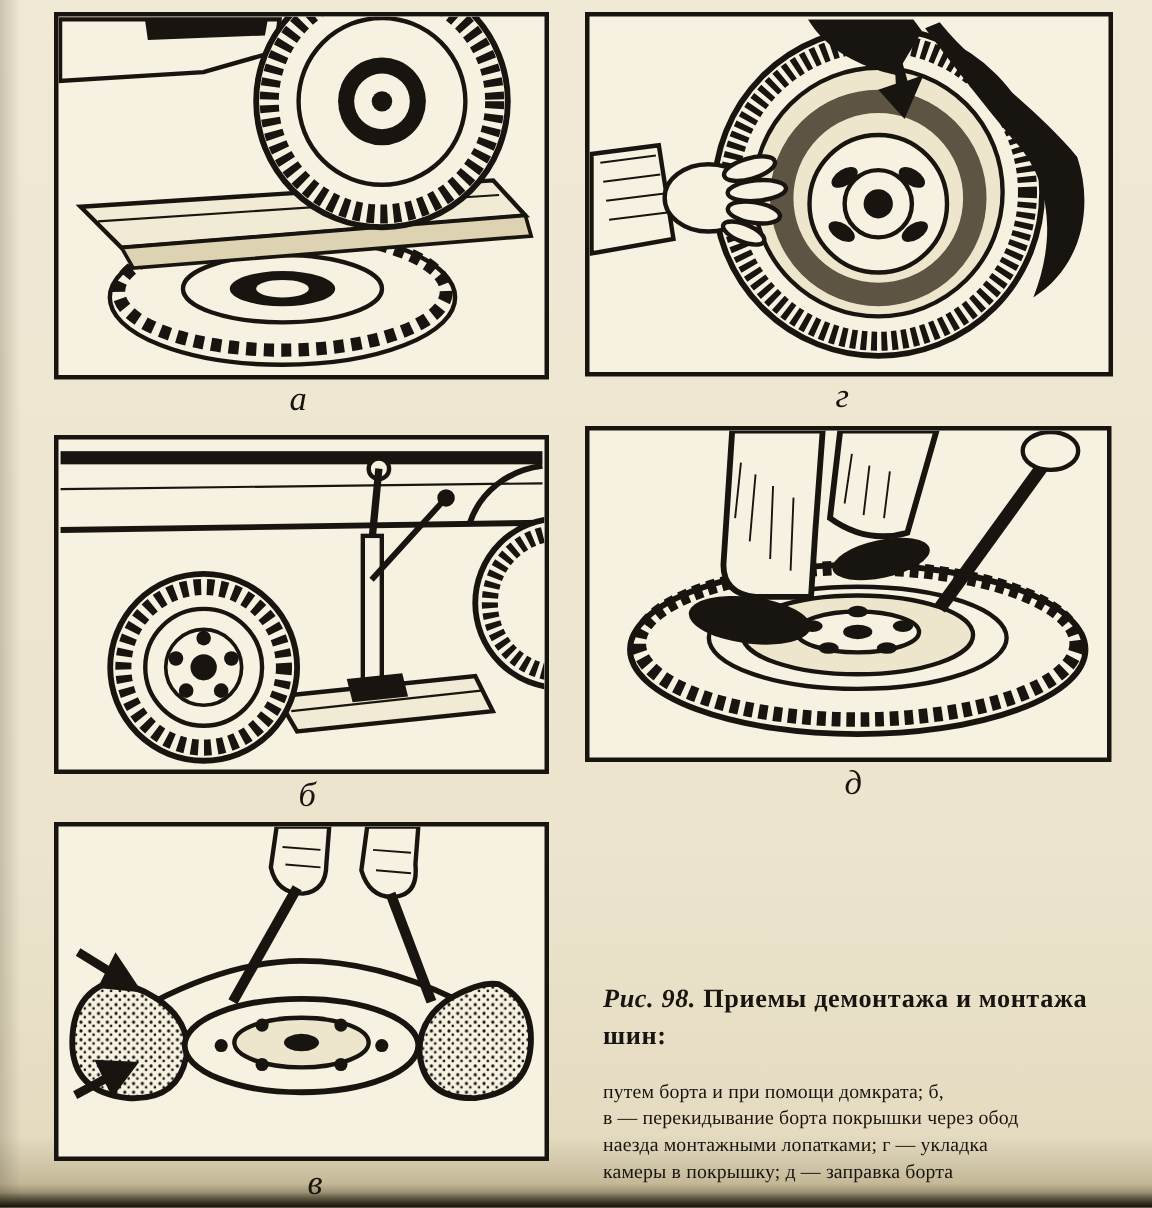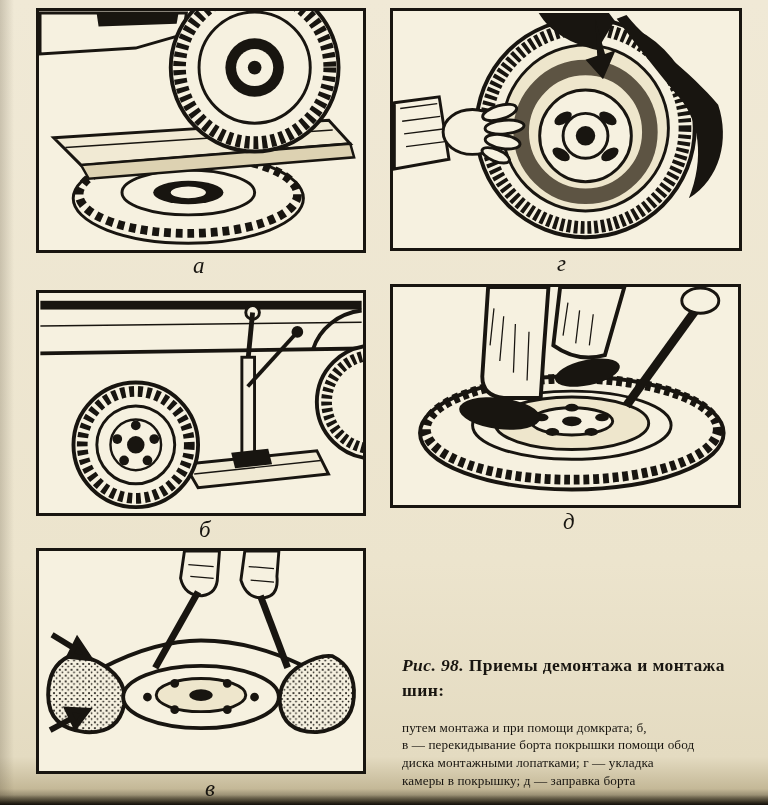--- a/index.html
+++ b/index.html
@@ -231,23 +231,23 @@
     </svg>
   </figure>
   <div class="panel-label" style="left:205px; top:777px;">в</div>
 
   <div class="caption">
     <div class="caption-title">
       <span class="fig-num">Рис. 98.</span>
       <span>Приемы демонтажа и монтажа шин:</span>
     </div>
     <div class="caption-body">
-      <div>путем монтажа и при помощи домкрата; б,</div>
-      <div>в — перекидывание борта покрышки помощи обод</div>
-      <div>диска монтажными лопатками; г — укладка</div>
+      <div>путем борта и при помощи домкрата; б,</div>
+      <div>в — перекидывание борта покрышки через обод</div>
+      <div>наезда монтажными лопатками; г — укладка</div>
       <div>камеры в покрышку; д — заправка борта</div>
 
     </div>
   </div>
 
   <div class="page-edge-left"></div>
   <div class="page-edge-bottom"></div>
 </div>
 
 </body></html>

